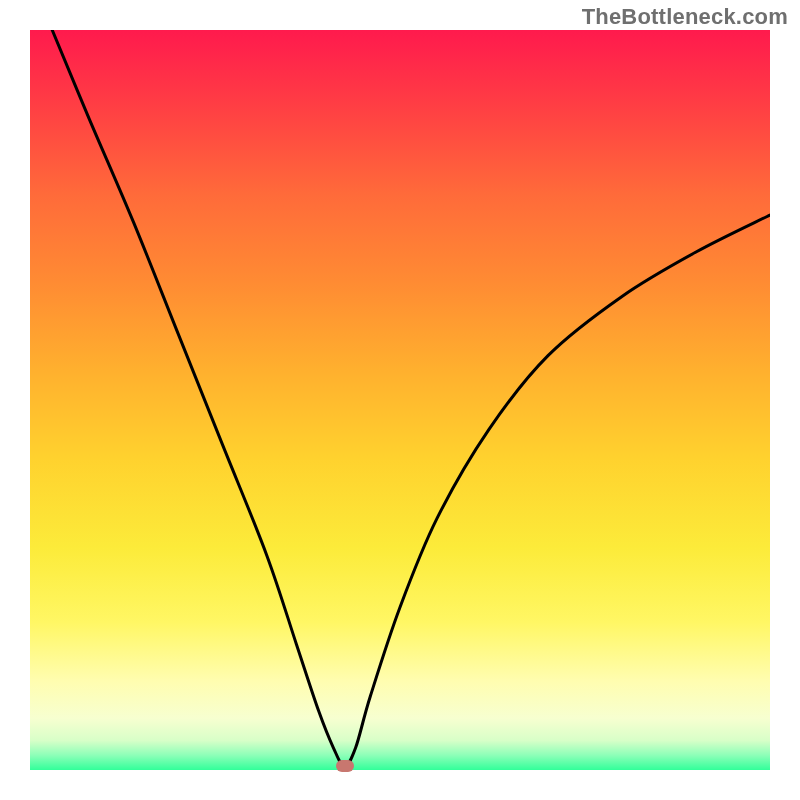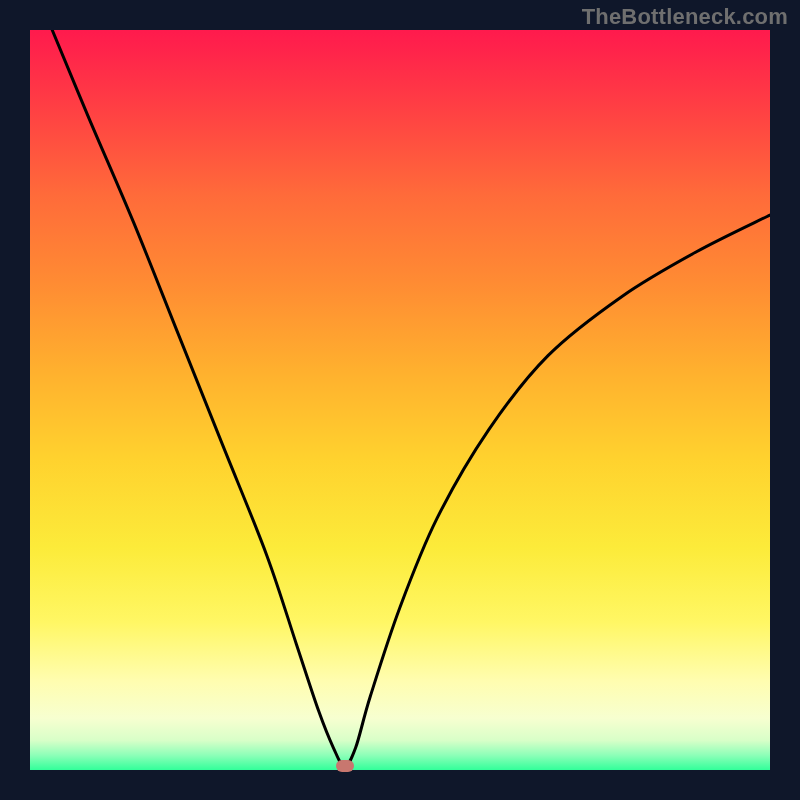--- a/index.html
+++ b/index.html
@@ -9,21 +9,21 @@
     height: 800px;
     background: #000000;
     overflow: hidden;
   }
   .frame {
     position: absolute;
     left: 0;
     top: 0;
     width: 800px;
     height: 800px;
-    background: #0f172a;
+    background: #ffffff;
   }
   .plot-area {
     position: absolute;
     left: 30px;
     top: 30px;
     width: 740px;
     height: 740px;
     background: linear-gradient(to bottom,
         #ff1a4d 0%,
         #ff3d44 10%,

